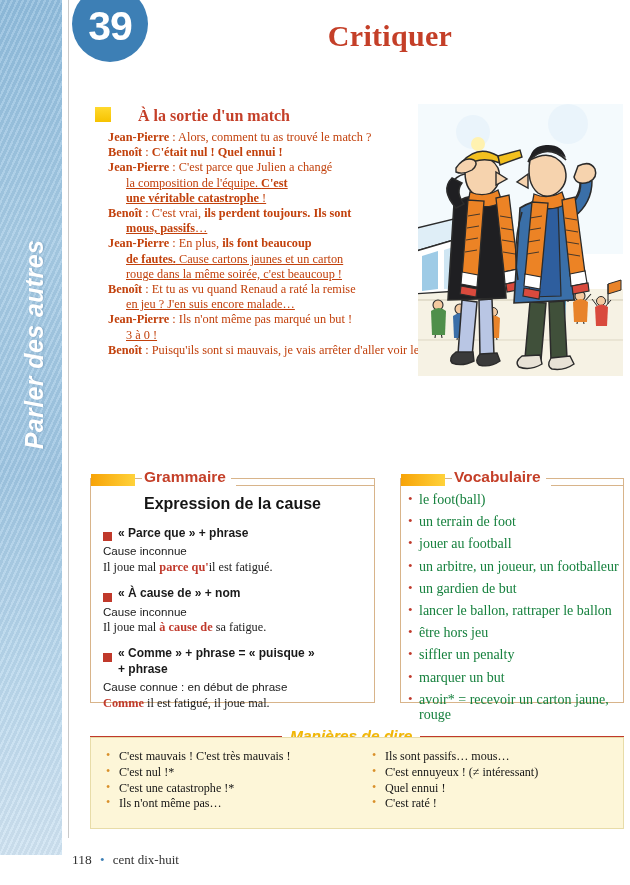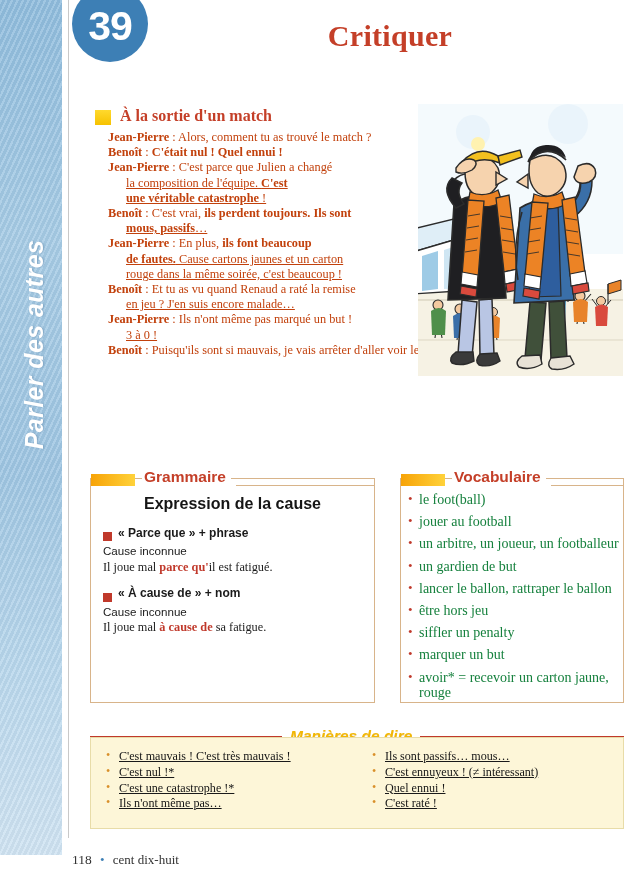--- a/index.html
+++ b/index.html
@@ -45,21 +45,21 @@
   
   .page-title{
     position:absolute;left:200px;top:19px;width:380px;text-align:center;
     color:#c43f28;font-weight:bold;font-size:30px;
     font-family:"Liberation Serif",serif;letter-spacing:.3px;
   }
 
   
   .dlg-head{
     position:absolute;left:95px;top:107px;
-    display:flex;align-items:flex-end;gap:9px;
+    display:flex;align-items:flex-start;gap:27px;
   }
   .dlg-head .sq{
     width:16px;height:15px;
     background:linear-gradient(180deg,#ffd92e,#f6c200);
     display:block;
   }
   .dlg-head .txt{
     color:#c43f28;font-weight:bold;font-size:16px;
     font-family:"Liberation Serif",serif;
   }
@@ -144,21 +144,21 @@
     position:absolute;left:90px;top:736px;width:534px;height:2px;background:#c0392b;
   }
   #manieres-title{
     position:absolute;left:282px;top:727px;
     background:#ffffff;padding:0 8px;
     color:#f2b705;font-weight:bold;font-style:italic;font-size:15.5px;
     font-family:"Liberation Sans",sans-serif;
     text-shadow:0 1px 0 rgba(180,120,0,.25);
     white-space:nowrap;
   }
-  .man-cols{display:flex;padding:11px 0 0 0;text-decoration:underline;}
+  .man-cols{display:flex;padding:11px 0 0 0;}
   .man-col{width:50%;box-sizing:border-box;padding-left:14px;}
   .man-col ul{margin:0;padding:0;list-style:none;}
   .man-col li{
     font-size:12.1px;line-height:15.8px;position:relative;padding-left:14px;color:#151515;
   }
   .man-col li:before{
     content:"•";color:#d9902a;position:absolute;left:1px;top:-1px;font-size:12px;
   }
 
   
@@ -351,31 +351,41 @@
         <div class="gram-ex"><span>Il joue mal </span><span class="hl">parce qu'</span><span>il est fatigué.</span></div>
       </div>
       <div class="gram-item">
         <div class="gram-rule">
           <span class="rsq"></span>
           <span>« À cause de » + nom</span>
         </div>
         <div class="gram-note">Cause inconnue</div>
         <div class="gram-ex"><span>Il joue mal </span><span class="hl">à cause de</span><span> sa fatigue.</span></div>
       </div>
+      <div class="gram-item">
+        <div class="gram-rule">
+          <span class="rsq"></span>
+          <span>« Comme » + phrase = « puisque »</span>
+        </div>
+        <div class="cont">+ phrase</div>
+        <div class="gram-note">Cause connue : en début de phrase</div>
+        <div class="gram-ex"><span></span><span class="hl">Comme</span><span> il est fatigué, il joue mal.</span></div>
+      </div>
     </div>
 </div>
 
 <div class="box" id="vocab-box">
   <div class="box-head">
     <span class="head-bar"></span>
     <span class="head-txt">Vocabulaire</span>
     <span class="head-rule"></span>
   </div>
   <ul class="vocab-list" id="vocab-list">
       <li>le foot(ball)</li>
+      <li>un terrain de foot</li>
       <li>jouer au football</li>
       <li>un arbitre, un joueur, un footballeur</li>
       <li>un gardien de but</li>
       <li>lancer le ballon, rattraper le ballon</li>
       <li>être hors jeu</li>
       <li>siffler un penalty</li>
       <li>marquer un but</li>
       <li>avoir* = recevoir un carton jaune, rouge</li>
     </ul>
 </div>

